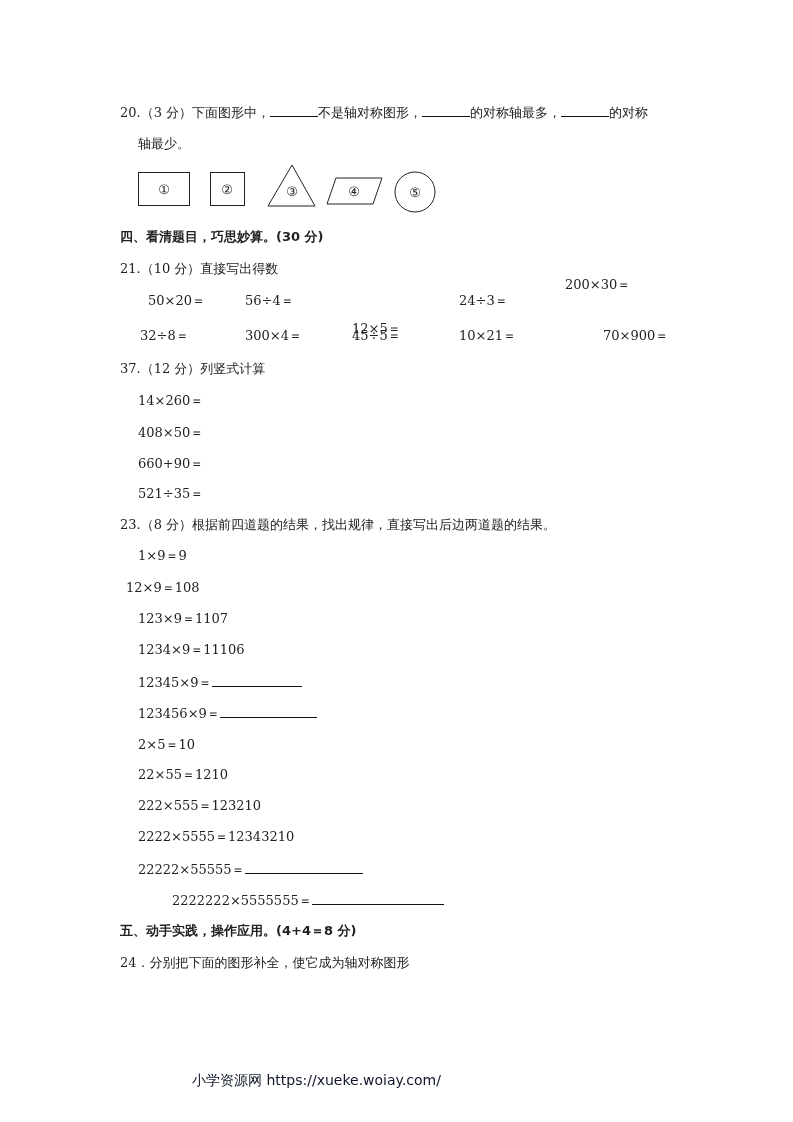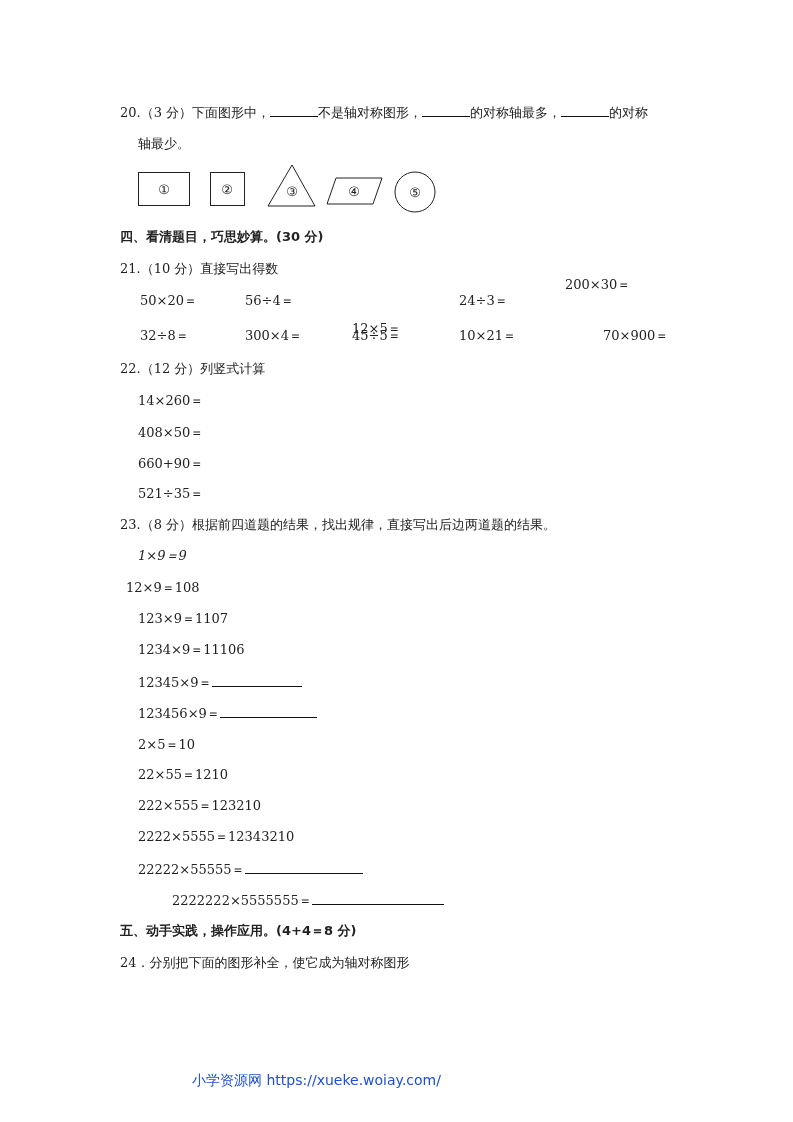--- a/index.html
+++ b/index.html
@@ -3,21 +3,21 @@
   <meta charset="utf-8">
   <style>
     html, body { margin: 0; padding: 0; background: #ffffff; }
     body { width: 793px; height: 1122px; position: relative; overflow: hidden;
            font-family: "DejaVu Serif", "Liberation Serif", serif; color: #222; }
     .line { position: absolute; font-size: 13px; line-height: 16px; white-space: nowrap; }
     .bold { font-family: "DejaVu Sans", "Liberation Sans", sans-serif; font-weight: bold; font-size: 13px; }
     .blank { display: inline-block; border-bottom: 1px solid #111; height: 12px; vertical-align: baseline; }
     .shapes { position: absolute; left: 0; top: 0; }
     .footer { position: absolute; top: 1072px; left: 0; width: 633px; text-align: center;
-              font-family: "DejaVu Sans", "Liberation Sans", sans-serif; font-size: 14px; color: #1d4ed8; }
+              font-family: "DejaVu Sans", "Liberation Sans", sans-serif; font-size: 14px; color: #0f172a; }
   </style>
 </head>
 <body>
 
 <div class="line" style="left:120px; top:104px;">
   <span>20.（3 分）下面图形中，</span><span class="blank" style="width:48px;"></span><span>不是轴对称图形，</span><span class="blank" style="width:48px;"></span><span>的对称轴最多，</span><span class="blank" style="width:48px;"></span><span>的对称</span>
 </div>
 <div class="line" style="left:138px; top:136px;">轴最少。</div>
 
 <svg class="shapes" width="793" height="230" viewBox="0 0 793 230">
@@ -34,43 +34,43 @@
     <text x="292" y="196" id="sl2">③</text>
     <text x="354" y="196" id="sl3">④</text>
     <text x="415" y="197" id="sl4">⑤</text>
   </g>
 </svg>
 
 <div class="line bold" style="left:120px; top:229px;">四、看清题目，巧思妙算。(30 分)</div>
 
 <div class="line" style="left:120px; top:261px;">21.（10 分）直接写出得数</div>
 <div id="q21-grid">
-    <div class="line" style="left: 140px; top: 293px;">50×20＝</div>
+    <div class="line" style="left: 148px; top: 293px;">50×20＝</div>
     <div class="line" style="left: 245px; top: 293px;">56÷4＝</div>
     <div class="line" style="left: 352px; top: 293px; margin-top: 28px;">12×5＝</div>
     <div class="line" style="left: 459px; top: 293px;">24÷3＝</div>
     <div class="line" style="left: 565px; top: 277px;">200×30＝</div>
     <div class="line" style="left: 140px; top: 328px;">32÷8＝</div>
     <div class="line" style="left: 245px; top: 328px;">300×4＝</div>
     <div class="line" style="left: 352px; top: 328px;">45÷5＝</div>
     <div class="line" style="left: 459px; top: 328px;">10×21＝</div>
     <div class="line" style="left: 565px; top: 328px; margin-left: 38px;">70×900＝</div>
   </div>
 
-<div class="line" style="left:120px; top:361px;">22.（12 分）列竖式计算</div>
+<div class="line" style="left:120px; top:361px;">37.（12 分）列竖式计算</div>
 <div id="q22-list">
     <div class="line" style="left: 138px; top: 393px;">14×260＝</div>
     <div class="line" style="left: 138px; top: 425px;">408×50＝</div>
     <div class="line" style="left: 138px; top: 456px;">660+90＝</div>
     <div class="line" style="left: 138px; top: 486px;">521÷35＝</div>
   </div>
 
 <div class="line" style="left:120px; top:517px;">23.（8 分）根据前四道题的结果，找出规律，直接写出后边两道题的结果。</div>
 <div id="q23-list">
-    <div class="line" style="left: 138px; top: 548px; font-style: italic;"><span>1×9＝9</span></div>
+    <div class="line" style="left: 138px; top: 548px;"><span>1×9＝9</span></div>
     <div class="line" style="left: 126px; top: 580px;"><span>12×9＝108</span></div>
     <div class="line" style="left: 138px; top: 611px;"><span>123×9＝1107</span></div>
     <div class="line" style="left: 138px; top: 642px;"><span>1234×9＝11106</span></div>
     <div class="line" style="left: 138px; top: 674px;"><span>12345×9＝</span><span class="blank" style="width: 90px;"></span></div>
     <div class="line" style="left: 138px; top: 705px;"><span>123456×9＝</span><span class="blank" style="width: 97px;"></span></div>
     <div class="line" style="left: 138px; top: 737px;"><span>2×5＝10</span></div>
     <div class="line" style="left: 138px; top: 767px;"><span>22×55＝1210</span></div>
     <div class="line" style="left: 138px; top: 798px;"><span>222×555＝123210</span></div>
     <div class="line" style="left: 138px; top: 829px;"><span>2222×5555＝12343210</span></div>
     <div class="line" style="left: 138px; top: 861px;"><span>22222×55555＝</span><span class="blank" style="width: 118px;"></span></div>

